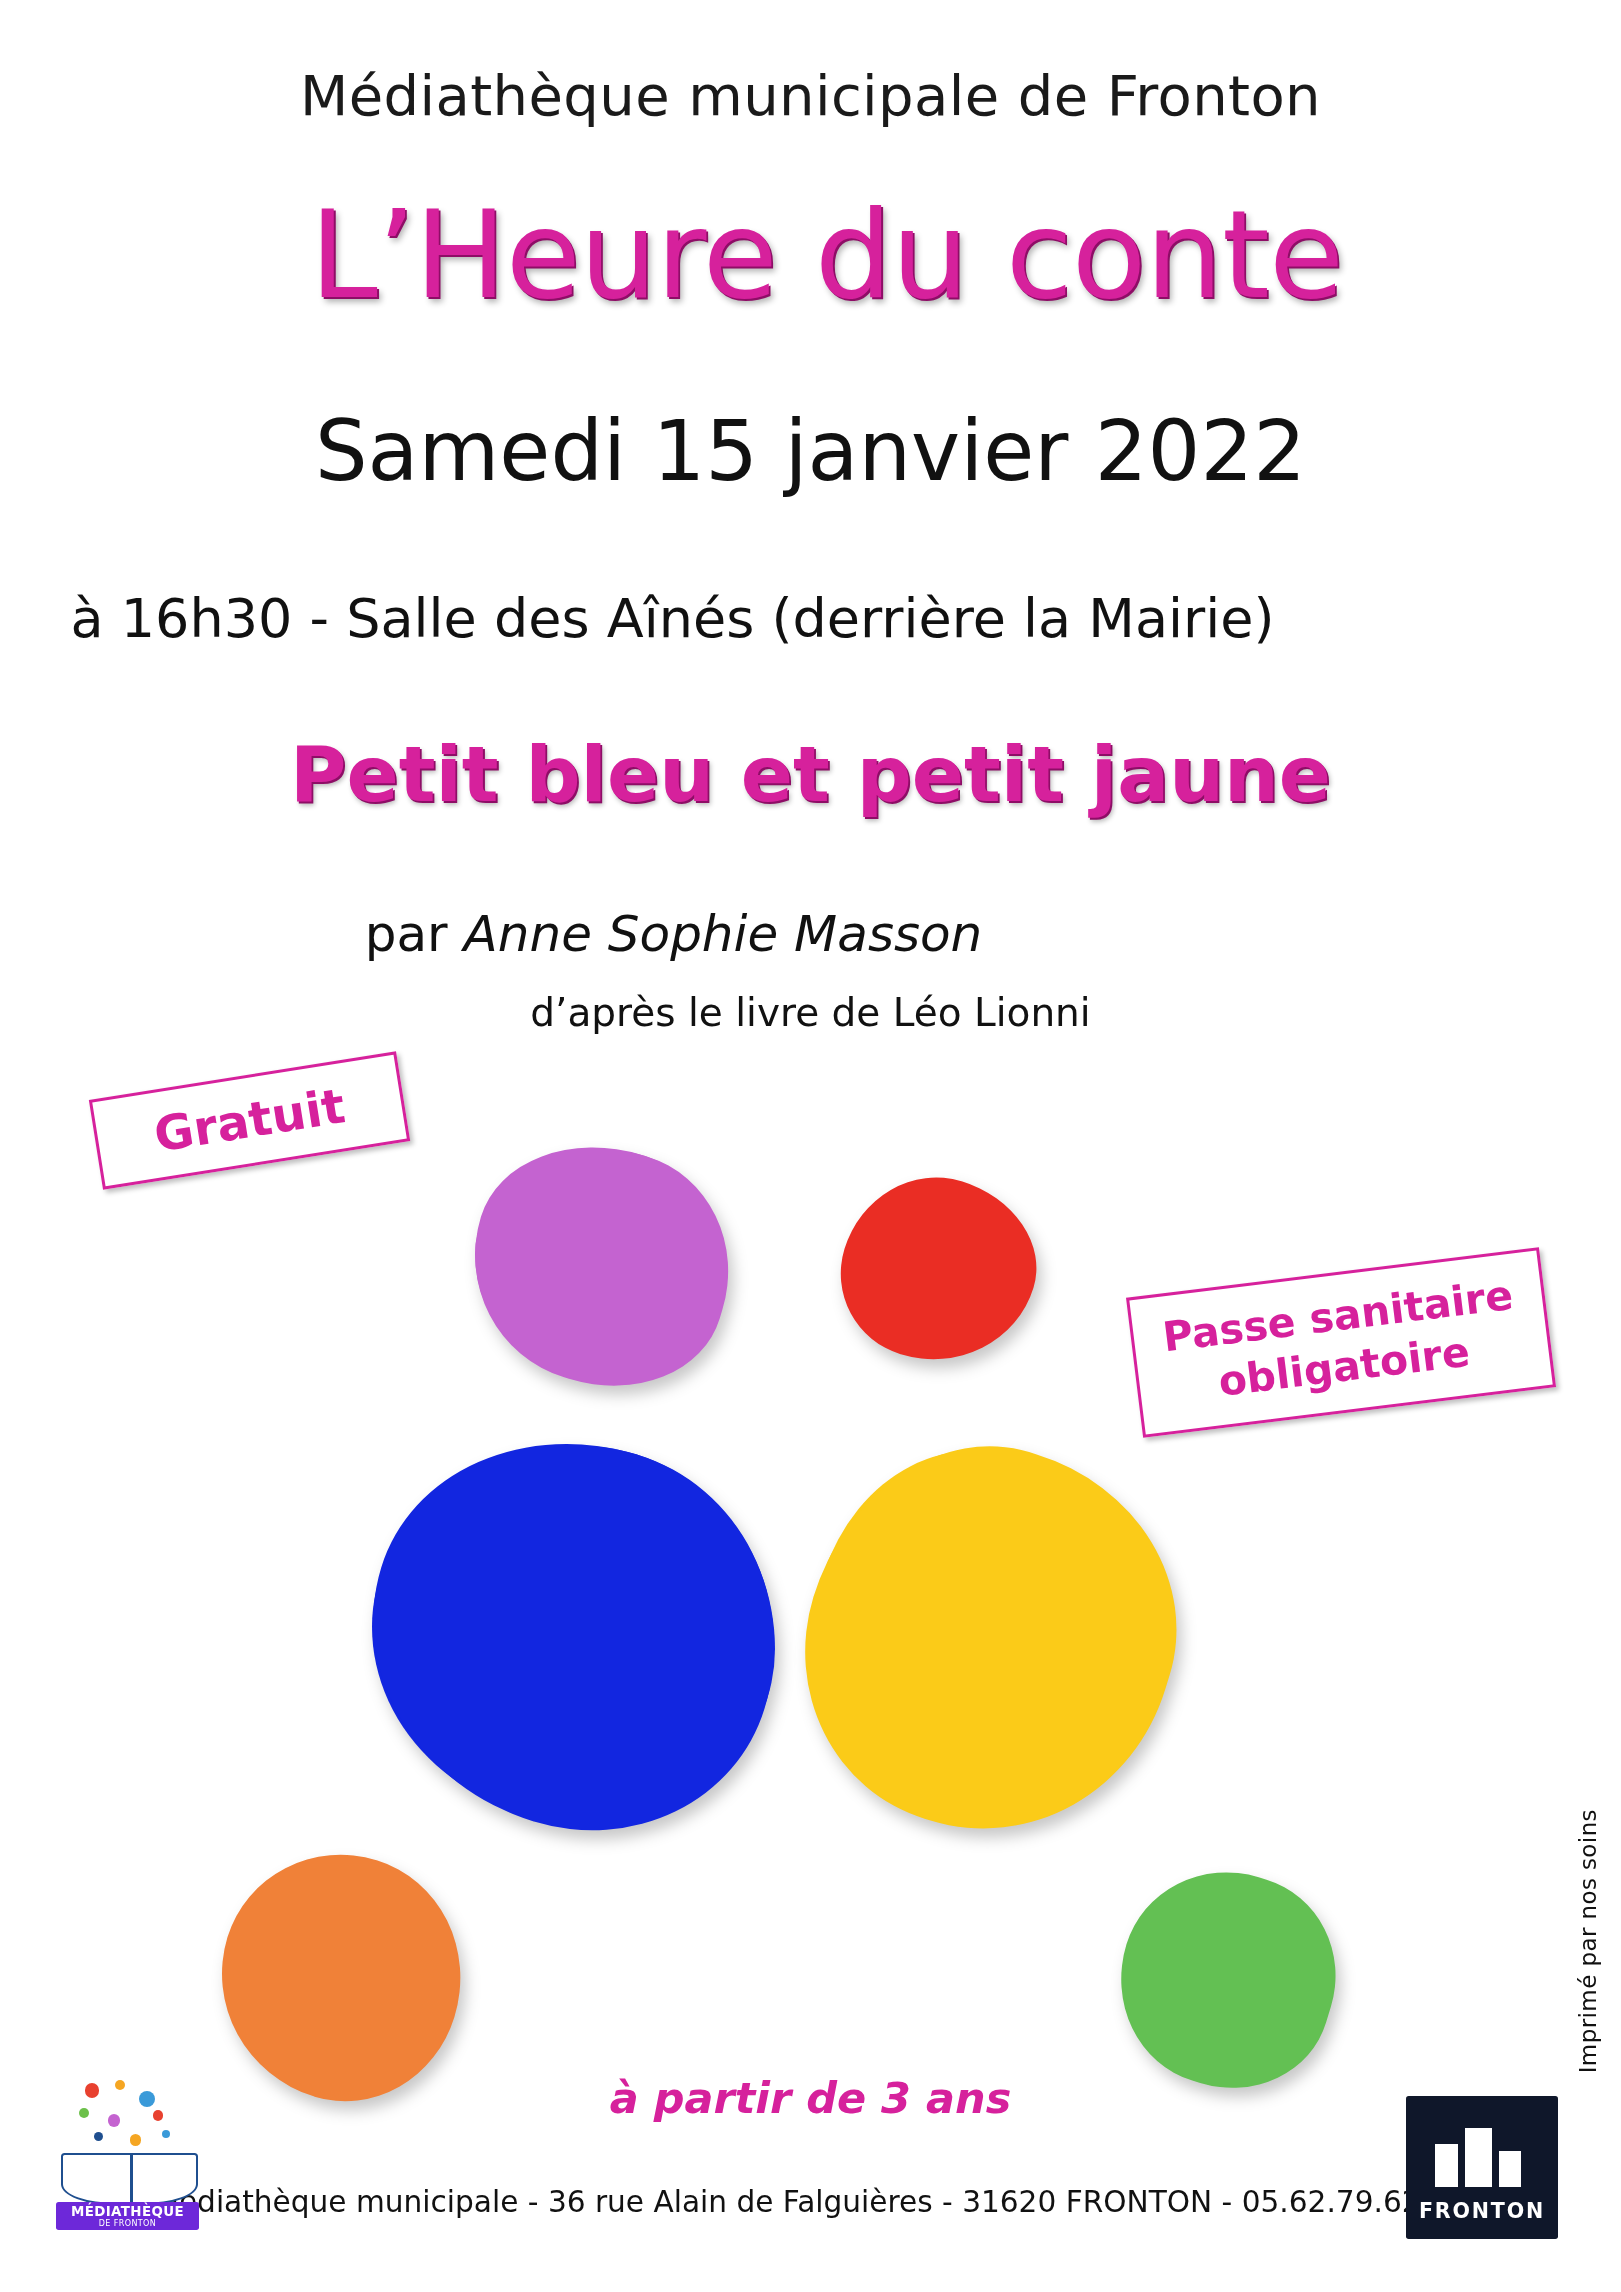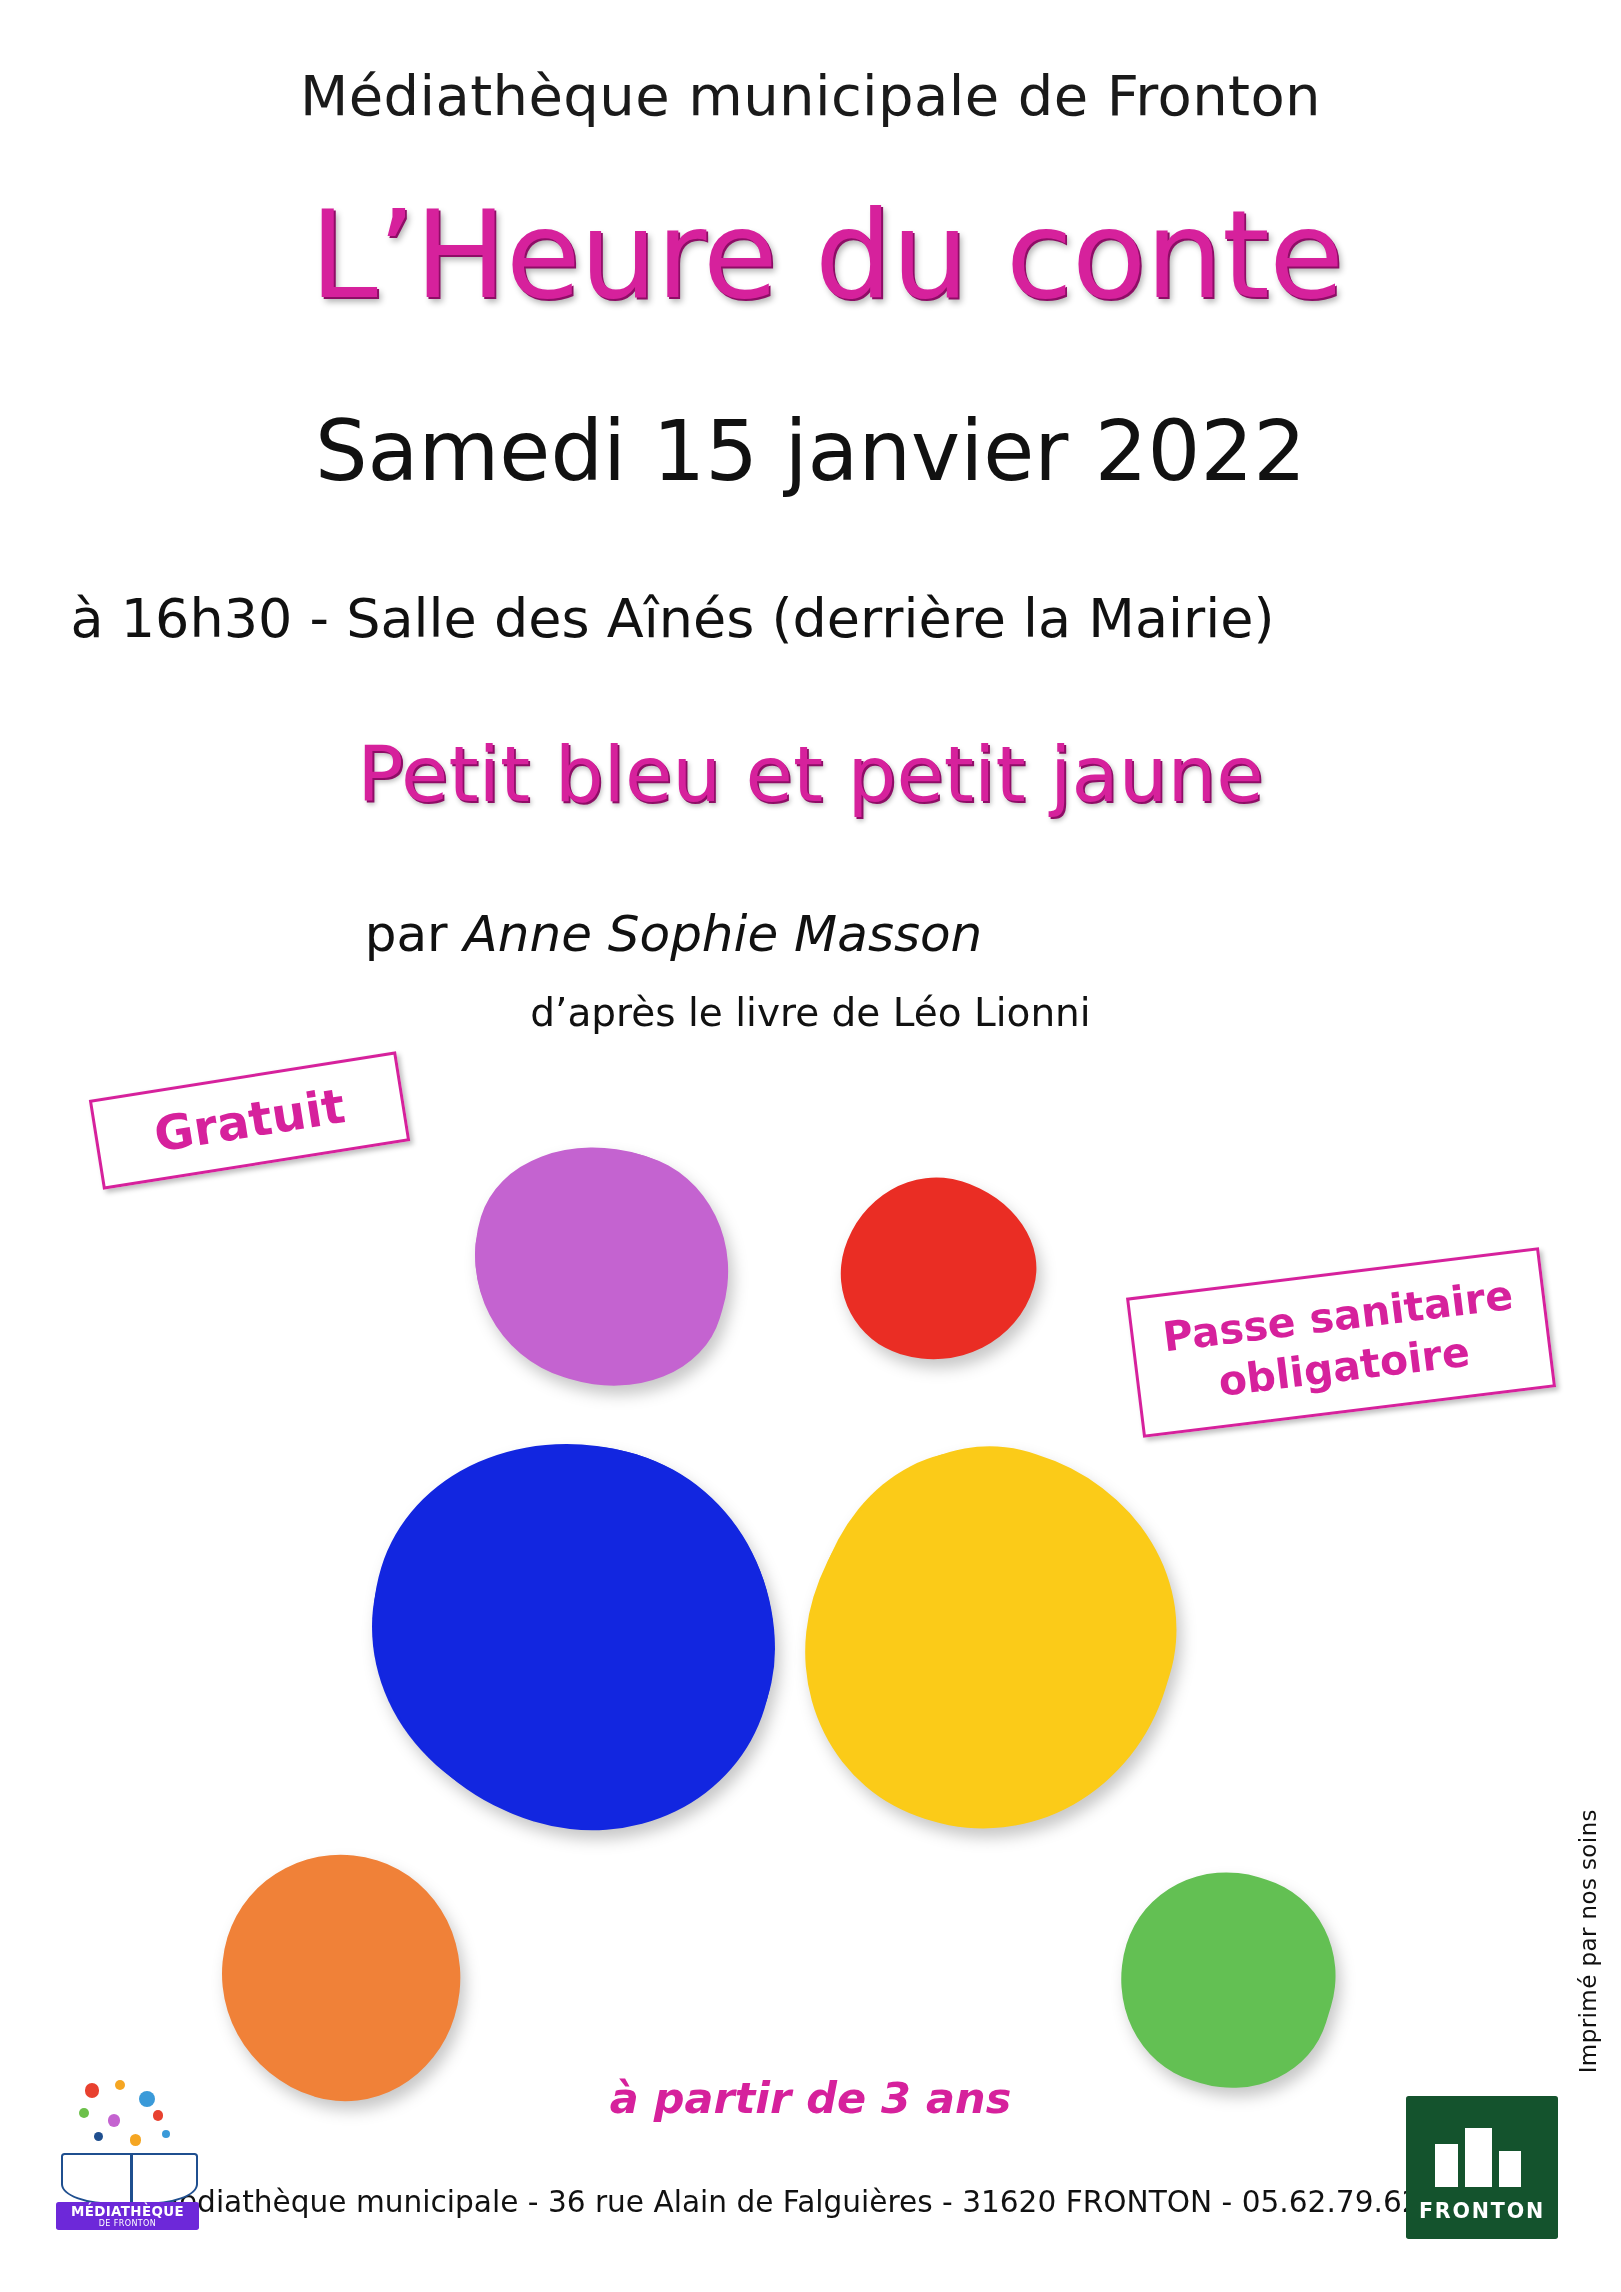--- a/index.html
+++ b/index.html
@@ -74,21 +74,21 @@
   }
 
   .story-title {
     position: absolute;
     top: 730px;
     left: 0;
     width: 1621px;
     text-align: center;
     font-family: "DejaVu Sans", sans-serif;
     font-size: 77px;
-    font-weight: 400;
+    font-weight: 700;
     color: #d6219c;
     text-shadow:
       1.8px 1.8px 0 #8e0d66,
       2.7px 3.6px 5.4px rgba(0,0,0,0.28);
   }
 
   .author {
     position: absolute;
     top: 905px;
     left: 0;
@@ -301,21 +301,21 @@
     font-size: 8px;
     font-weight: 400;
   }
 
   .logo-city {
     position: absolute;
     top: 2096px;
     right: 63px;
     width: 152px;
     height: 143px;
-    background: #14532d;
+    background: #0f172a;
     border-radius: 2.7px;
   }
   .logo-city .towers {
     position: absolute;
     top: 23px;
     left: 25px;
     width: 102px;
     height: 68px;
   }
   .logo-city .towers span {

